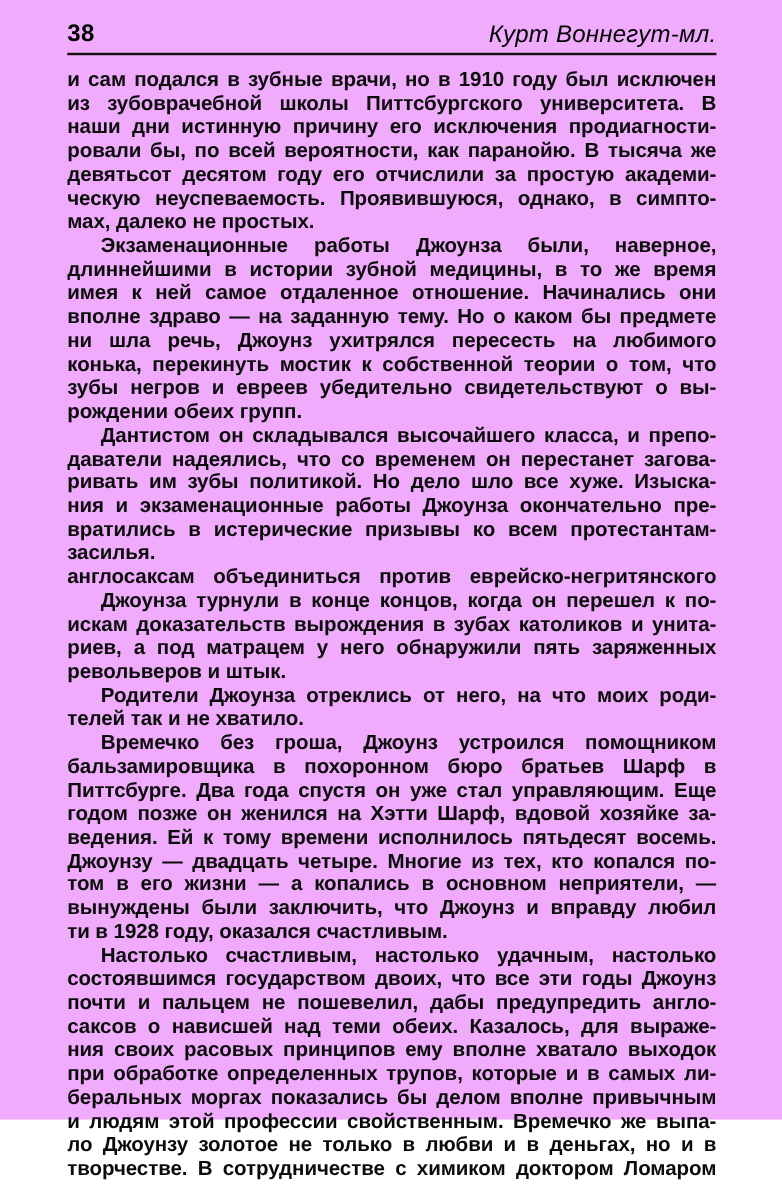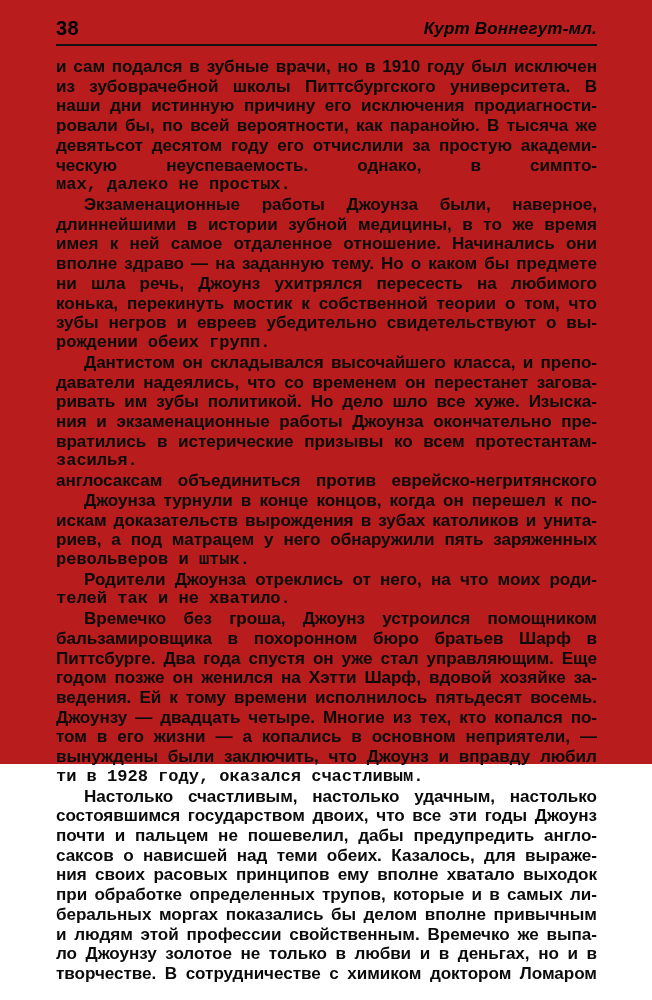--- a/index.html
+++ b/index.html
@@ -12,22 +12,22 @@
     height: 1000px;
     overflow: hidden;
     font-family: "Liberation Sans", sans-serif;
     color: #0b0b0b;
     -webkit-font-smoothing: none;
   }
 
   .page {
     position: relative;
     width: 652px;
-    height: 764px;
-    background: #b91c1c;
+    height: 933px;
+    background: #f0abfc;
   }
 
   
   .running-head {
     position: absolute;
     left: 56px;
     top: 16px;
     width: 541px;
     height: 30px;
   }
@@ -38,22 +38,22 @@
     font-size: 20px;
     font-weight: bold;
     letter-spacing: 0.3px;
     line-height: 24px;
     color: #000;
   }
   .head-title {
     position: absolute;
     right: 0;
     top: 3px;
-    font-size: 17px;
-    font-weight: bold;
+    font-size: 20px;
+    font-weight: normal;
     font-style: italic;
     letter-spacing: 0.2px;
     line-height: 20px;
     color: #000;
     white-space: nowrap;
   }
   .head-rule {
     position: absolute;
     left: 0;
     top: 28px;
@@ -86,21 +86,20 @@
     white-space: pre;
     overflow: hidden;
   }
   
   .ln.just {
     justify-content: space-between;
   }
   
   .ln.last {
     justify-content: flex-start;
-    font-family: Liberation Mono, monospace;
   }
 
   .ln .w {
     display: inline-block;
   }
   
   .ln.indent { padding-left: 28px; }
   .ln.indent.just { width: 513px; }
 </style>
 </head>
@@ -114,21 +113,21 @@
     <div class="head-rule"></div>
   </div>
 
   <div class="textblock" id="textblock">
       <div class="para">
         <div class="ln just"><span class="w">и</span><span class="w">сам</span><span class="w">подался</span><span class="w">в</span><span class="w">зубные</span><span class="w">врачи,</span><span class="w">но</span><span class="w">в</span><span class="w">1910</span><span class="w">году</span><span class="w">был</span><span class="w">исключен</span></div>
         <div class="ln just"><span class="w">из</span><span class="w">зубоврачебной</span><span class="w">школы</span><span class="w">Питтсбургского</span><span class="w">университета.</span><span class="w">В</span></div>
         <div class="ln just"><span class="w">наши</span><span class="w">дни</span><span class="w">истинную</span><span class="w">причину</span><span class="w">его</span><span class="w">исключения</span><span class="w">продиагности-</span></div>
         <div class="ln just"><span class="w">ровали</span><span class="w">бы,</span><span class="w">по</span><span class="w">всей</span><span class="w">вероятности,</span><span class="w">как</span><span class="w">паранойю.</span><span class="w">В</span><span class="w">тысяча</span><span class="w">же</span></div>
         <div class="ln just"><span class="w">девятьсот</span><span class="w">десятом</span><span class="w">году</span><span class="w">его</span><span class="w">отчислили</span><span class="w">за</span><span class="w">простую</span><span class="w">академи-</span></div>
-        <div class="ln just"><span class="w">ческую</span><span class="w">неуспеваемость.</span><span class="w">однако,</span><span class="w">в</span><span class="w">симпто-</span></div>
+        <div class="ln just"><span class="w">ческую</span><span class="w">неуспеваемость.</span><span class="w">Проявившуюся,</span><span class="w">однако,</span><span class="w">в</span><span class="w">симпто-</span></div>
         <div class="ln last">мах, далеко не простых.</div>
       </div>
       <div class="para">
         <div class="ln just indent"><span class="w">Экзаменационные</span><span class="w">работы</span><span class="w">Джоунза</span><span class="w">были,</span><span class="w">наверное,</span></div>
         <div class="ln just"><span class="w">длиннейшими</span><span class="w">в</span><span class="w">истории</span><span class="w">зубной</span><span class="w">медицины,</span><span class="w">в</span><span class="w">то</span><span class="w">же</span><span class="w">время</span></div>
         <div class="ln just"><span class="w">имея</span><span class="w">к</span><span class="w">ней</span><span class="w">самое</span><span class="w">отдаленное</span><span class="w">отношение.</span><span class="w">Начинались</span><span class="w">они</span></div>
         <div class="ln just"><span class="w">вполне</span><span class="w">здраво</span><span class="w">—</span><span class="w">на</span><span class="w">заданную</span><span class="w">тему.</span><span class="w">Но</span><span class="w">о</span><span class="w">каком</span><span class="w">бы</span><span class="w">предмете</span></div>
         <div class="ln just"><span class="w">ни</span><span class="w">шла</span><span class="w">речь,</span><span class="w">Джоунз</span><span class="w">ухитрялся</span><span class="w">пересесть</span><span class="w">на</span><span class="w">любимого</span></div>
         <div class="ln just"><span class="w">конька,</span><span class="w">перекинуть</span><span class="w">мостик</span><span class="w">к</span><span class="w">собственной</span><span class="w">теории</span><span class="w">о</span><span class="w">том,</span><span class="w">что</span></div>
         <div class="ln just"><span class="w">зубы</span><span class="w">негров</span><span class="w">и</span><span class="w">евреев</span><span class="w">убедительно</span><span class="w">свидетельствуют</span><span class="w">о</span><span class="w">вы-</span></div>

